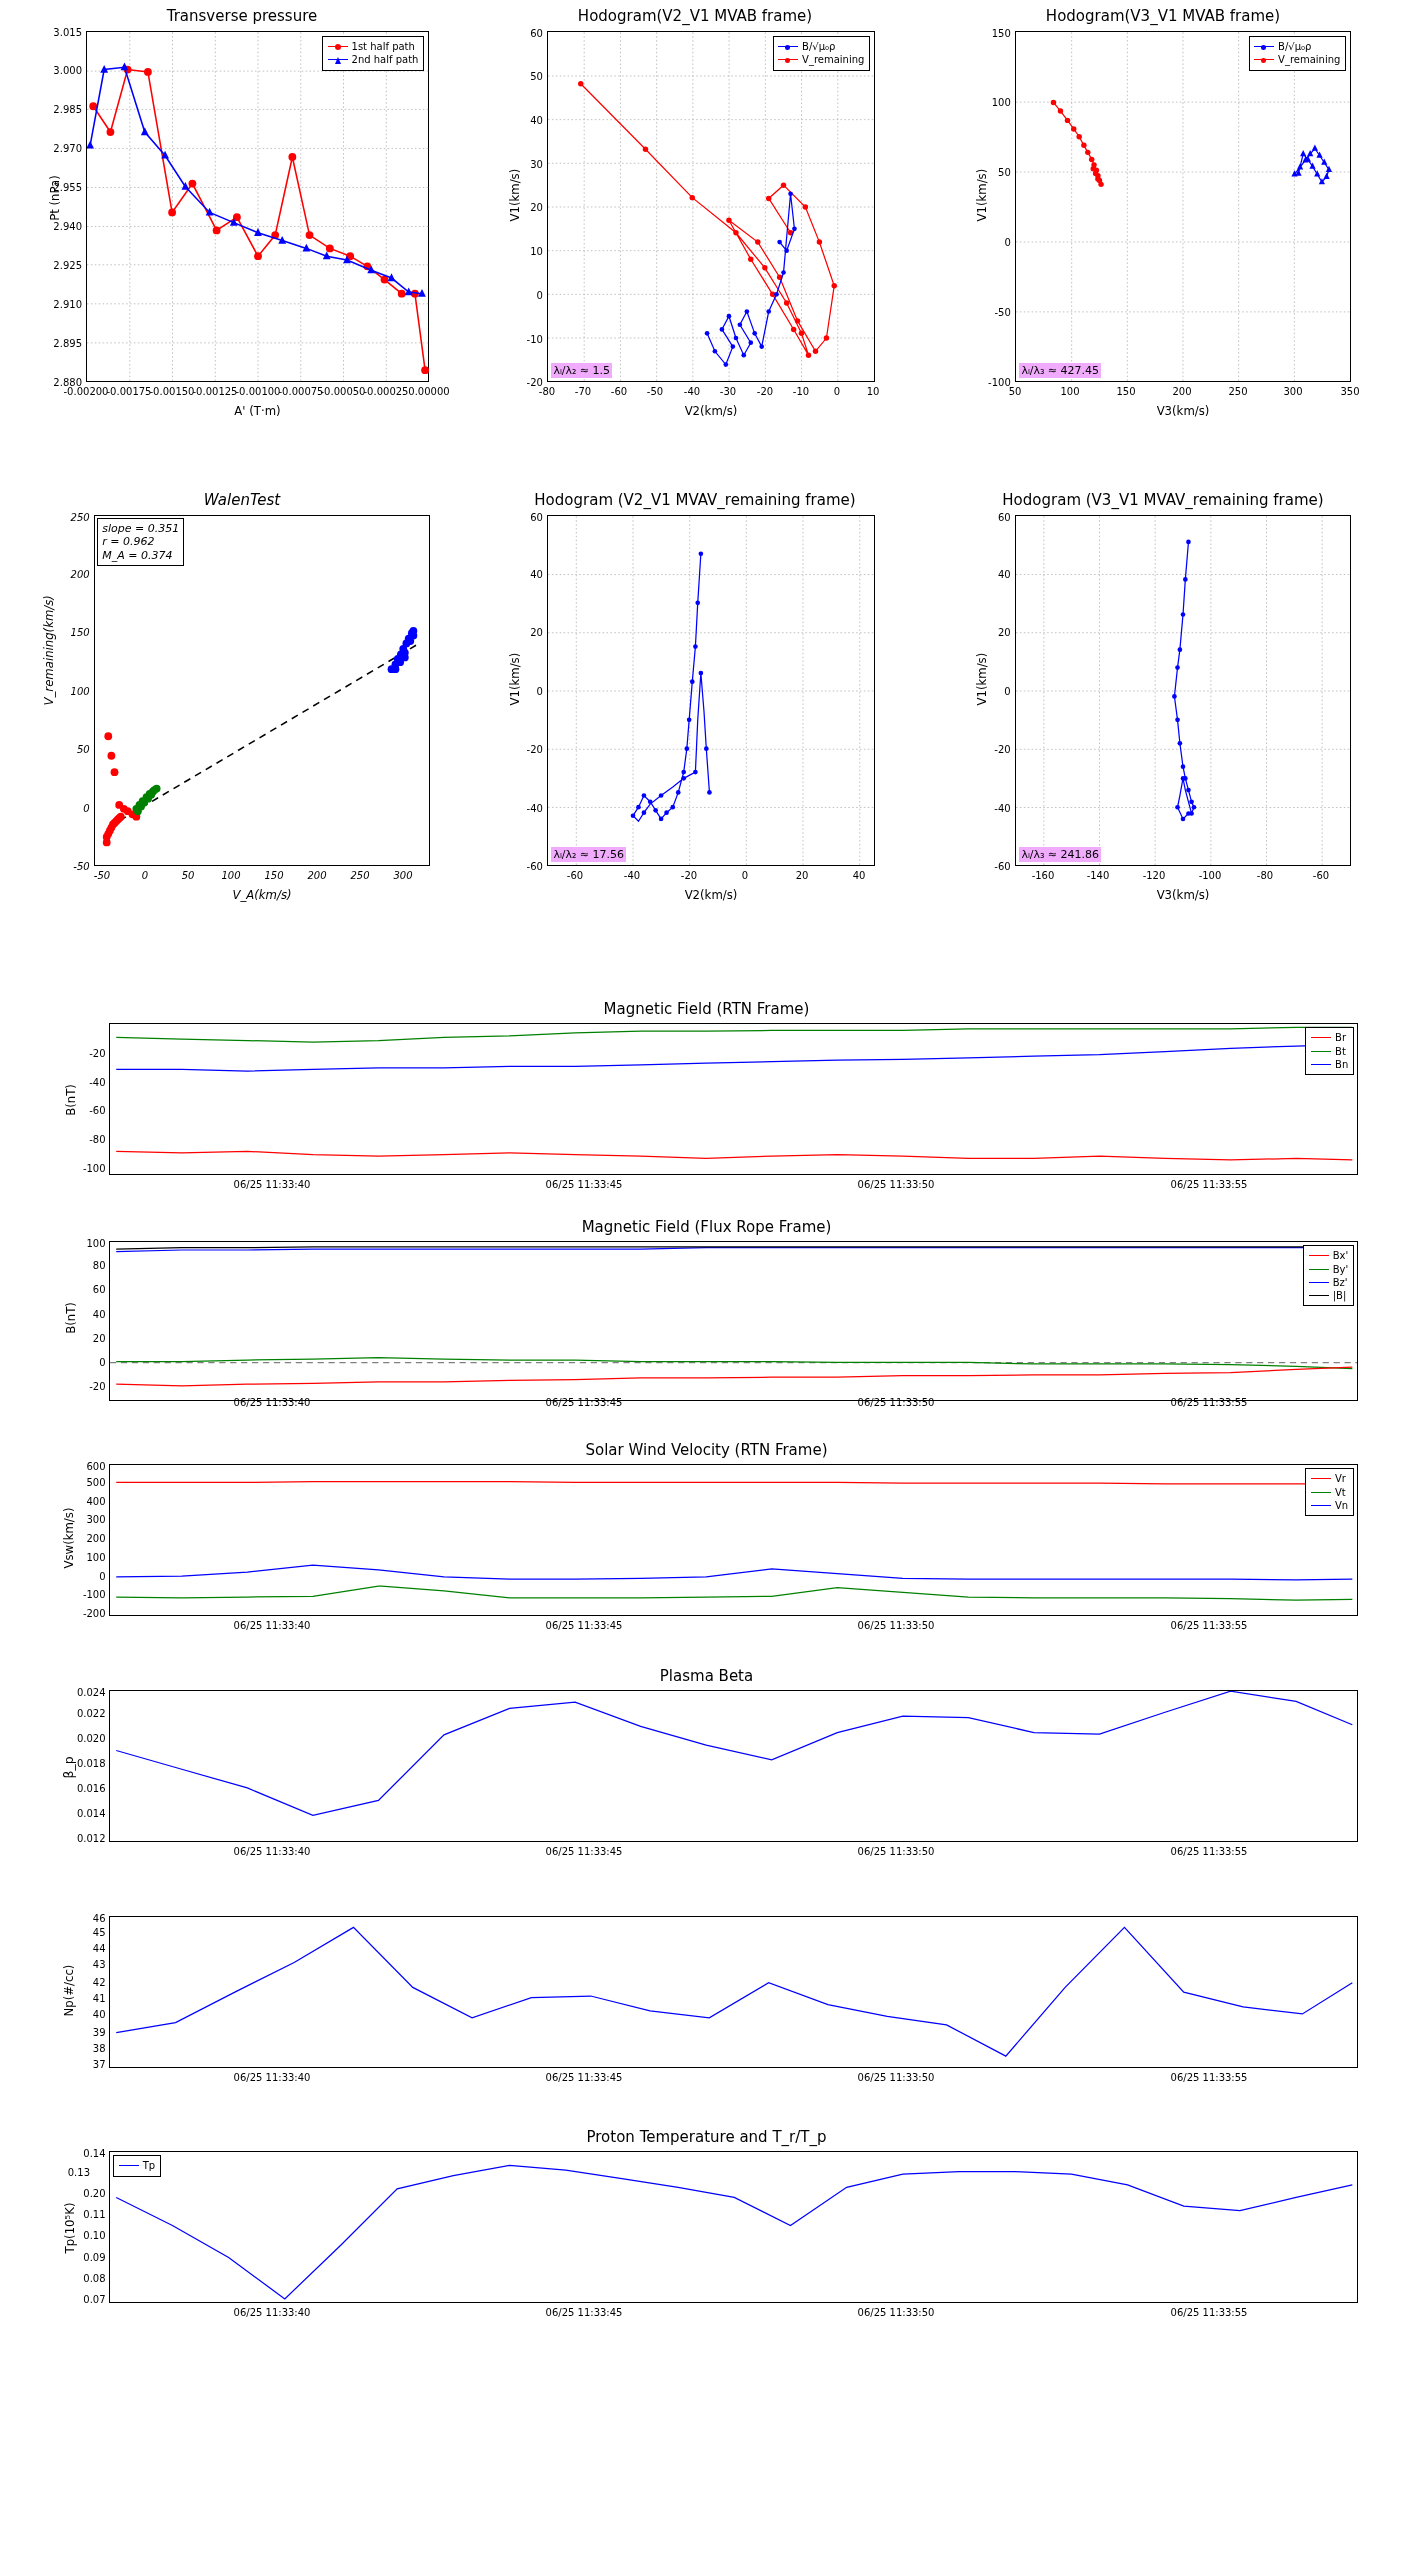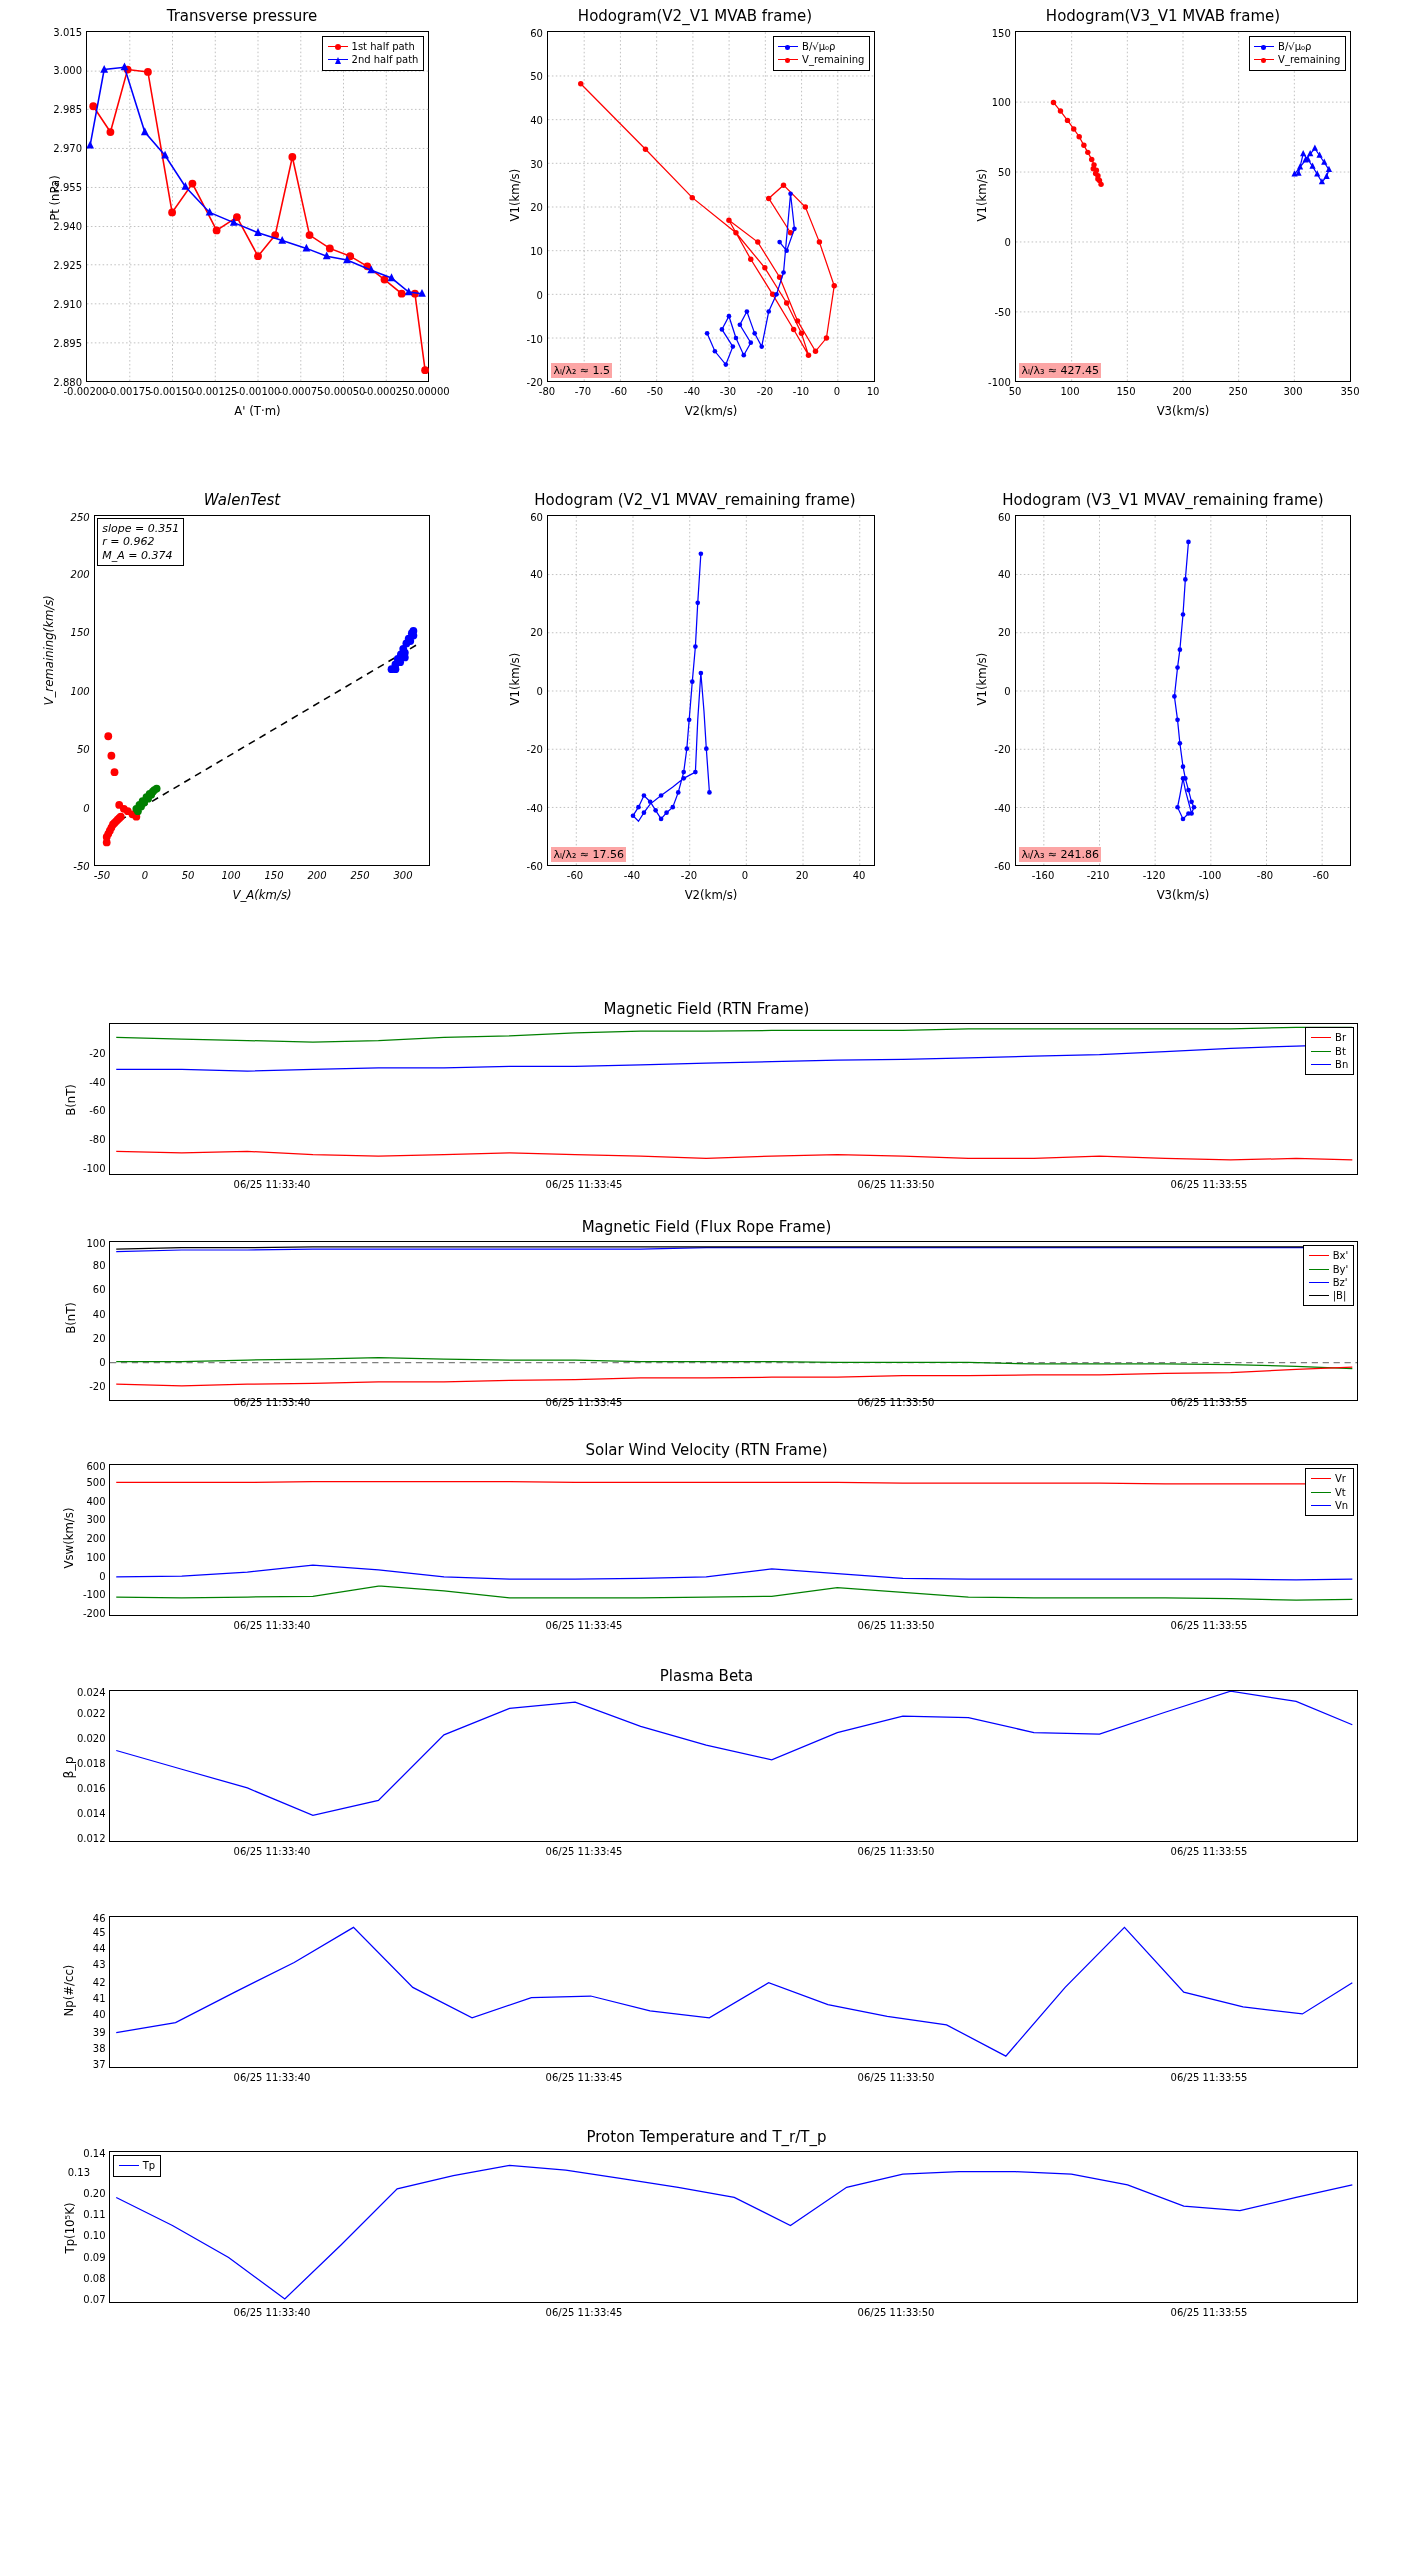--- a/index.html
+++ b/index.html
@@ -10,21 +10,21 @@
   .ptitle{position:absolute;width:100%;text-align:center;font-size:15px;font-weight:normal;top:-24px;left:0;}
   .ylabel{position:absolute;font-size:11.7px;transform:rotate(-90deg);transform-origin:center center;white-space:nowrap;}
   .xlabel{position:absolute;font-size:11.7px;text-align:center;white-space:nowrap;}
   .tickx{position:absolute;font-size:10px;white-space:nowrap;transform:translateX(-50%);}
   .ticky{position:absolute;font-size:10px;white-space:nowrap;transform:translateY(-50%);text-align:right;}
   .legend{position:absolute;border:0.8px solid #000;background:#fff;font-size:10px;padding:3.1px 4.7px;box-sizing:border-box;}
   .legend .row{display:flex;align-items:center;gap:3.9px;height:13.3px;white-space:nowrap;}
   .legend .lsamp{display:inline-block;width:20px;height:0;border-top-width:1.6px;border-top-style:solid;position:relative;}
   .legend .lsamp .mk{position:absolute;left:7px;top:-3.1px;width:6.2px;height:6.2px;border-radius:50%;}
   .legend .lsamp .mkt{position:absolute;left:7px;top:-3.9px;width:0;height:0;border-left:3.9px solid transparent;border-right:3.9px solid transparent;}
-  .annot{position:absolute;font-size:11px;background:#fca5a5;padding:0.8px 2.3px;white-space:nowrap;}
+  .annot{position:absolute;font-size:11px;background:#f0abfc;padding:0.8px 2.3px;white-space:nowrap;}
   .boxannot{position:absolute;border:0.8px solid #000;background:#fff;font-size:11px;padding:2.3px 3.9px;line-height:1.25;white-space:nowrap;}
   svg{display:block;}
   .sec-title{position:absolute;width:100%;text-align:center;font-size:15px;top:-23.4px;left:0;}
 </style>
 </head>
 <body>
 
 <div class="page">
 
   <div class="panel" style="left:39px;top:31px;width:406px;height:375px;">
@@ -524,21 +524,21 @@
     <div class="ylabel" style="left:-1.6px;top:160px;width:47px;text-align:center;">V1(km/s)</div>
     <div class="xlabel" style="left:55px;top:373px;width:336px;">V3(km/s)</div>
     <div class="ticky" style="left:11.7px;top:351px;width:39px;">-60</div>
     <div class="ticky" style="left:11.7px;top:293px;width:39px;">-40</div>
     <div class="ticky" style="left:11.7px;top:234px;width:39px;">-20</div>
     <div class="ticky" style="left:11.7px;top:176px;width:39px;">0</div>
     <div class="ticky" style="left:11.7px;top:117px;width:39px;">20</div>
     <div class="ticky" style="left:11.7px;top:59px;width:39px;">40</div>
     <div class="ticky" style="left:11.7px;top:1.6px;width:39px;">60</div>
     <div class="tickx" style="left:83px;top:355px;">-160</div>
-    <div class="tickx" style="left:138px;top:355px;">-210</div>
+    <div class="tickx" style="left:138px;top:355px;">-140</div>
     <div class="tickx" style="left:194px;top:355px;">-120</div>
     <div class="tickx" style="left:250px;top:355px;">-100</div>
     <div class="tickx" style="left:305px;top:355px;">-80</div>
     <div class="tickx" style="left:361px;top:355px;">-60</div>
   </div>
 
   <div class="panel" style="left:47px;top:1023px;width:1319px;height:172px;">
     <div class="sec-title">Magnetic Field (RTN Frame)</div>
     <div class="frame" style="left:62px;top:0;width:1249px;height:152px;">
       <svg width="1247" height="151" viewBox="0 0 1598 193">

